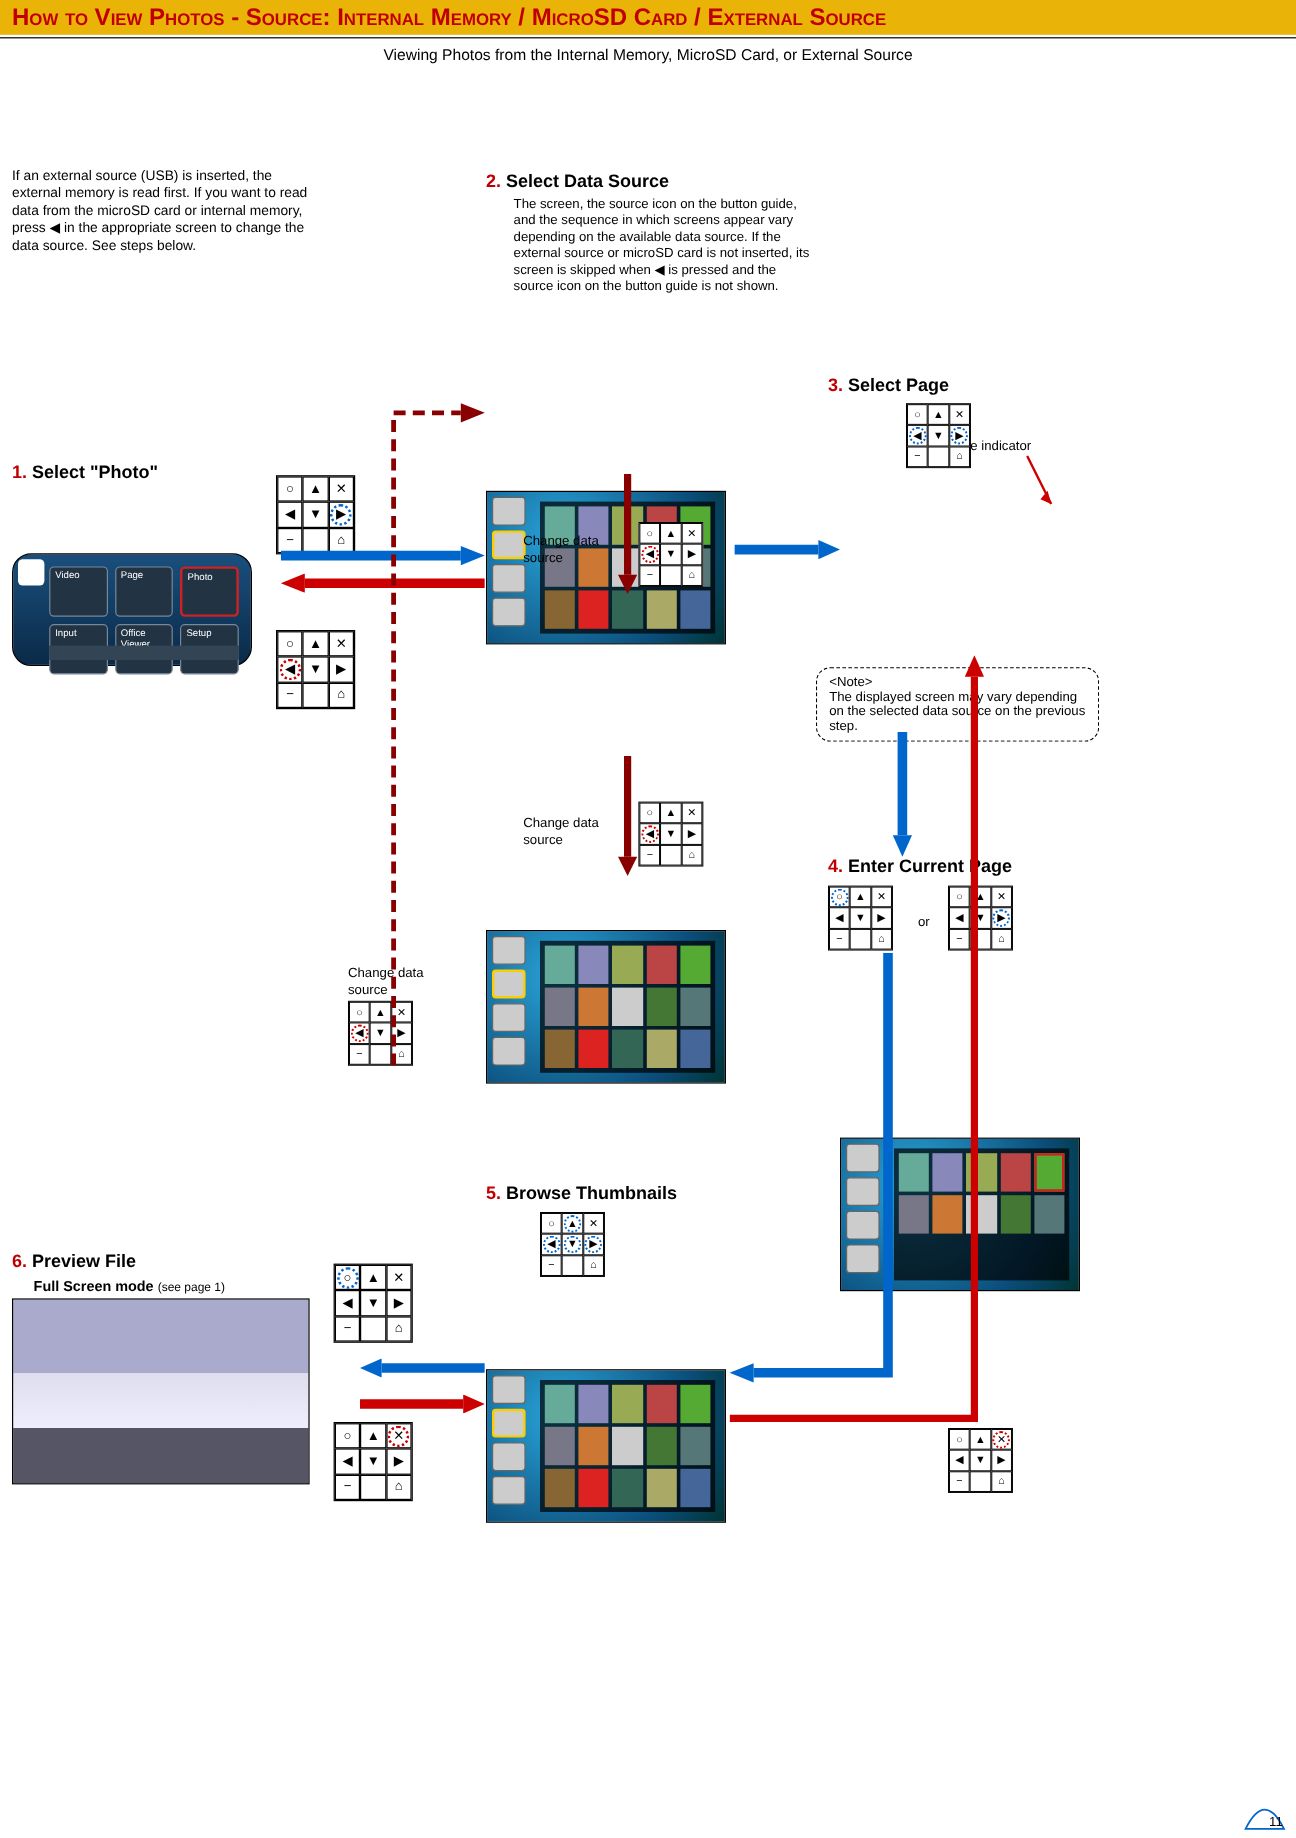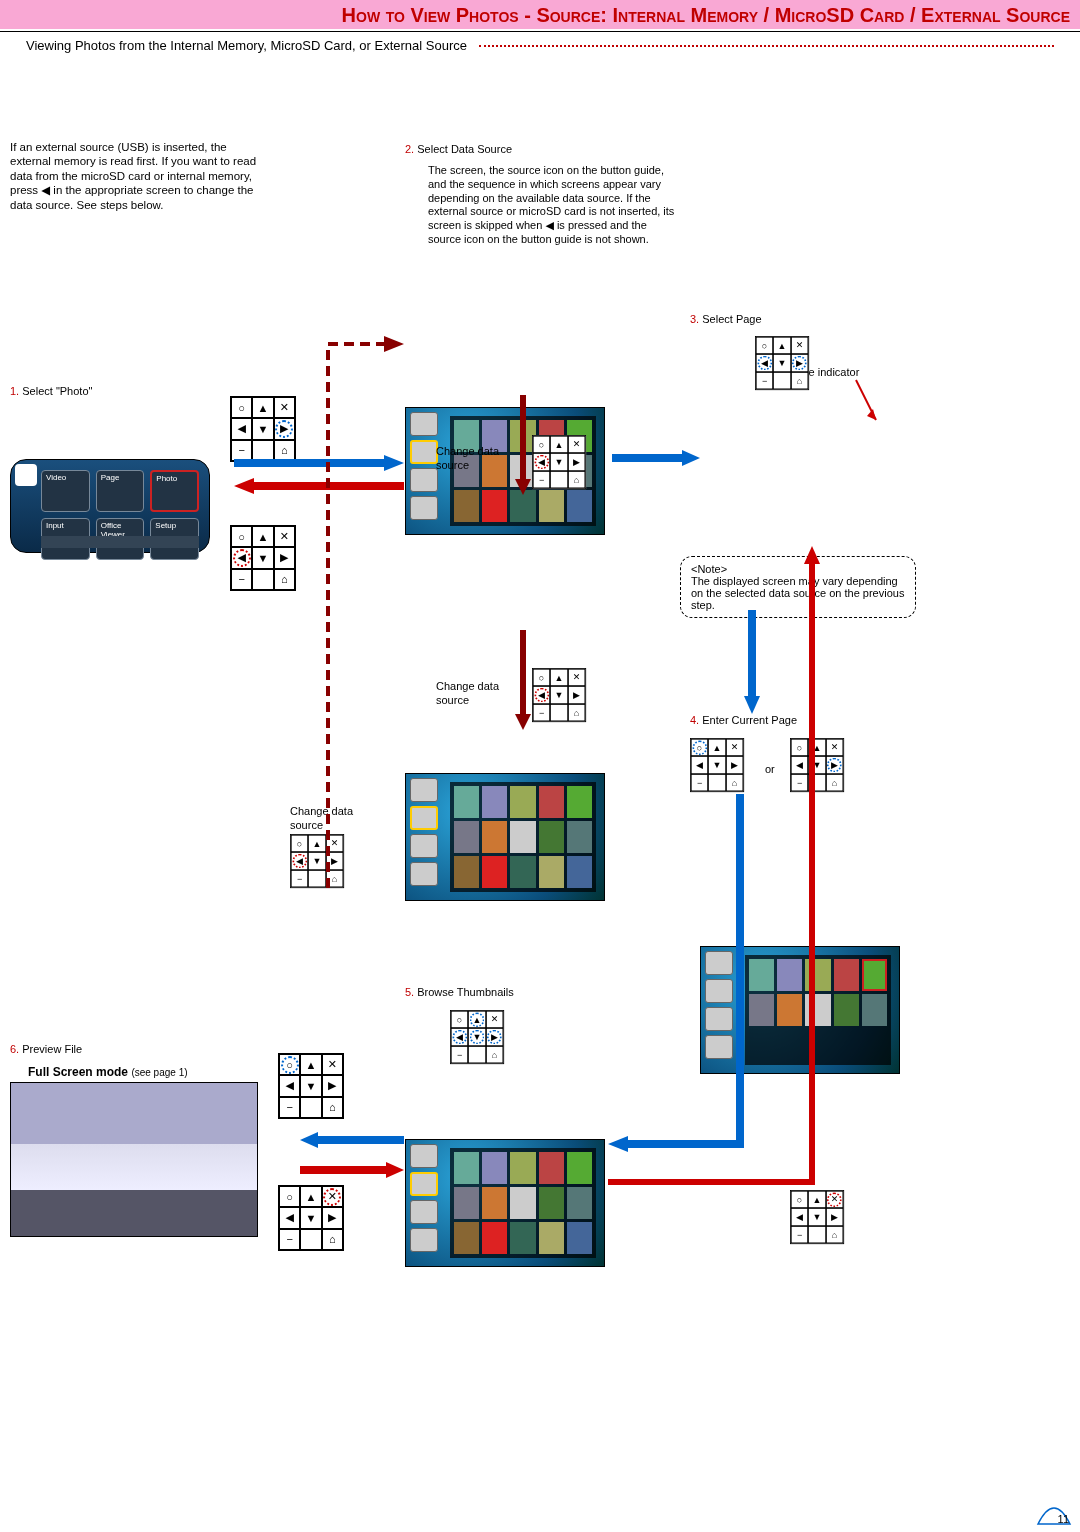--- a/index.html
+++ b/index.html
@@ -7,36 +7,35 @@
     margin: 0;
     padding: 0;
     font-family: Arial, Helvetica, sans-serif;
     background: #fff;
     width: 1080px;
     height: 1532px;
     position: relative;
     overflow: hidden;
   }
   .title-bar {
-    background: #f9a8d4;
+    background: #eab308;
     padding: 4px 10px 2px 10px;
-    text-align: right;
   }
   .title {
     color: #c00000;
     font-size: 20px;
     font-weight: bold;
     font-variant: small-caps;
   }
   .hr { height:1px; background:#000; margin:2px 0 6px 0;}
-  .subtitle-row { display:flex; align-items:center; padding:0 26px; font-size:13px;}
+  .subtitle-row { display:flex; align-items:center; padding:0 8px; font-size:13px;flex-direction:column;}
   .dots { flex:1; height:1px; border-top:2px dotted #c00000; margin-left:12px;}
   .abs { position:absolute; }
   .intro { font-size:11.5px; line-height:1.25; width:260px;margin-top:48px; }
-  .step-hd { font-weight:normal; font-size:11px; }
+  .step-hd { font-weight:bold; font-size:15px; }
   .step-num { color:#c00000; }
   .small { font-size:11px; line-height:1.25; }
   .remote {
     width:66px; height:66px; border:1px solid #000; background:#fff;
     display:grid; grid-template-columns:repeat(3,1fr); grid-template-rows:repeat(3,1fr);
     font-size:11px; text-align:center;
   }
   .remote div { border:0.5px solid #000; display:flex; align-items:center; justify-content:center; position:relative;}
   .hl { position:absolute; width:18px; height:18px; border:2px dotted #c00; border-radius:50%;}
   .hlb { border-color:#06c;}

